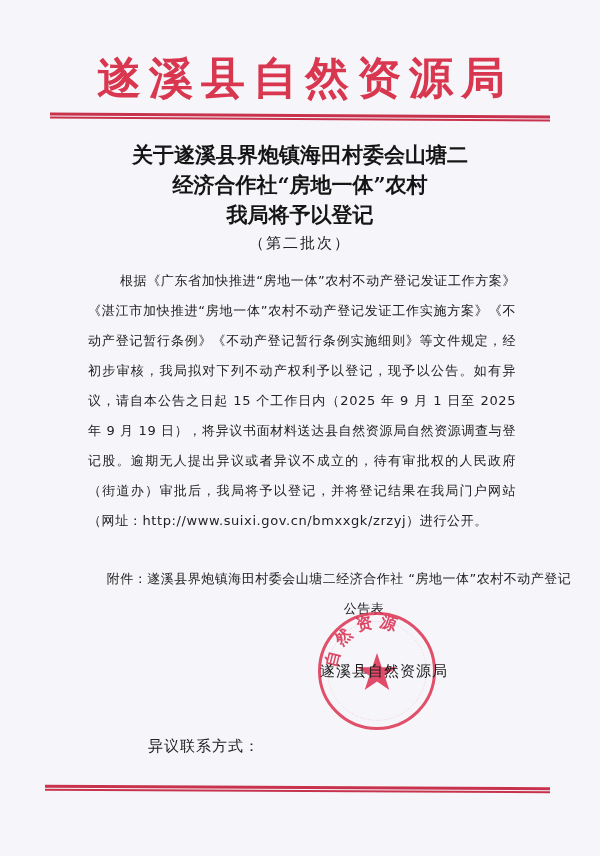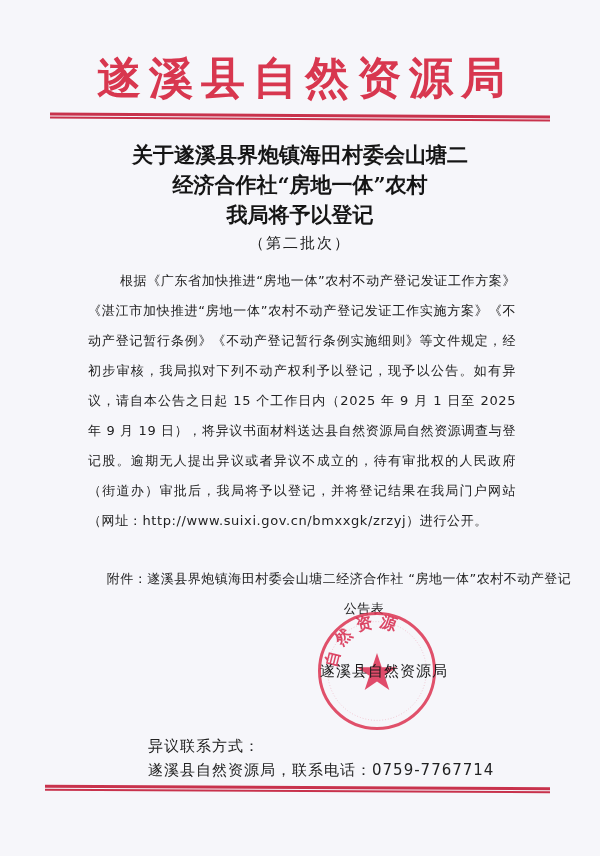--- a/index.html
+++ b/index.html
@@ -115,21 +115,20 @@
       </text>
       <polygon points="59,40 64,55 80,55 67,64 72,79 59,70 46,79 51,64 38,55 54,55" fill="rgba(220,45,80,0.85)"></polygon>
       <circle cx="59" cy="59" r="52" fill="none" stroke="rgba(220,45,80,0.4)" stroke-width="0.6" stroke-dasharray="1 2"></circle>
     </svg>
   </div>
 
   <div class="sign-org">遂溪县自然资源局</div>
 
   <div class="contact">
     <div>异议联系方式：</div>
-    <div>遂溪县自然资源局，联系电话：0759-7767714</div>
   </div>
 
   <div class="rule bottom">
     <div class="thick"></div>
       <div class="thin"></div>
   </div>
 
 </div>
 
 </body></html>

